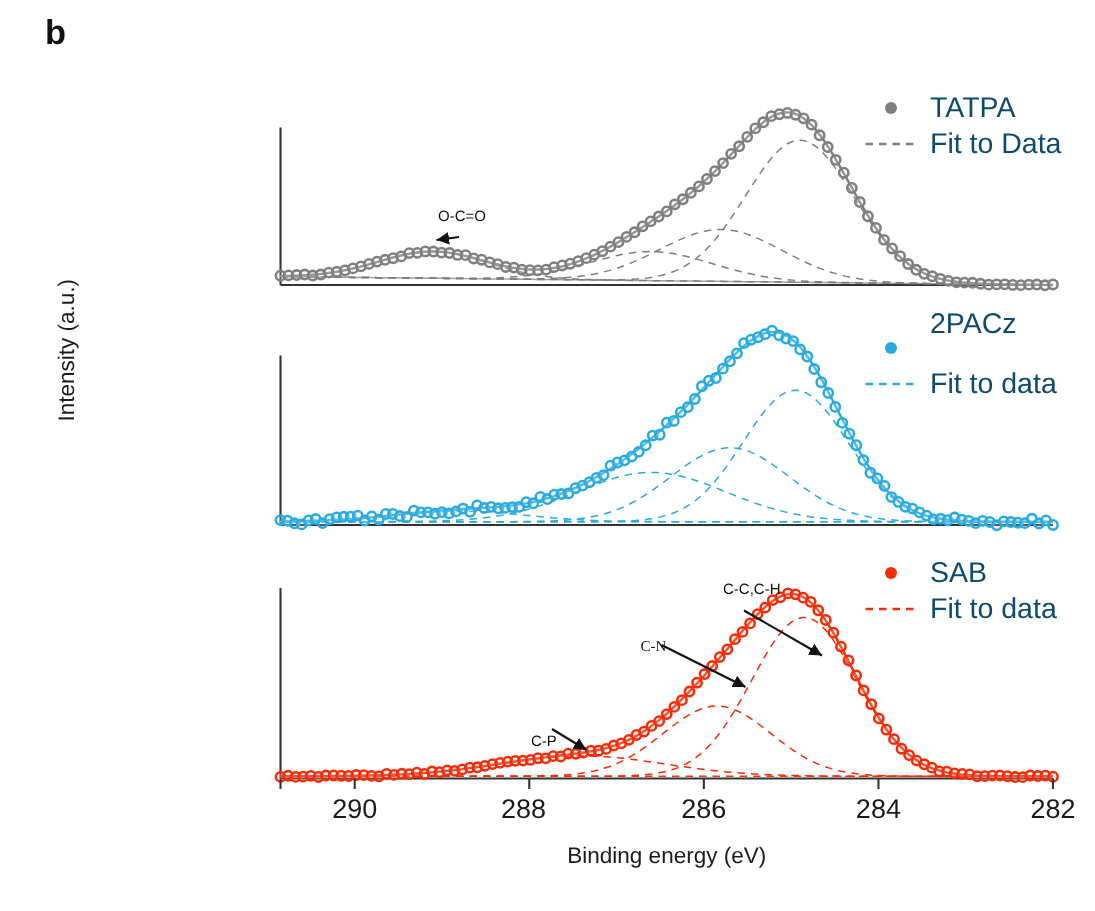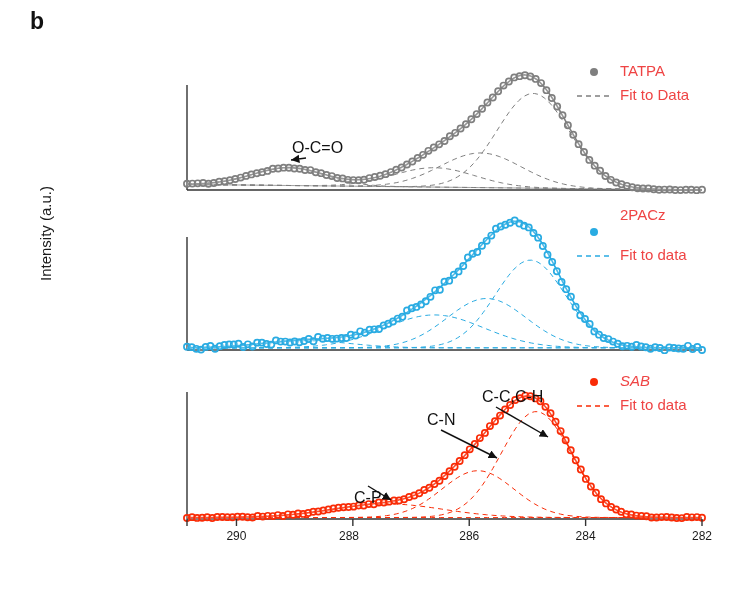--- a/index.html
+++ b/index.html
@@ -17,31 +17,32 @@
   .ylabel{
     position:absolute;
     left:-55px;top:225px;width:200px;
     transform:rotate(-90deg);transform-origin:center center;
     text-align:center;font-size:15px;color:#1a1a1a;
   }
   .xlabel{
     position:absolute;left:187px;top:562px;width:515px;
     text-align:center;font-size:15px;color:#1a1a1a;
   }
-  .tick-label{position:absolute;font-size:12px;color:#1a1a1a;text-align:center;width:44px;}
-  .legend-text{position:absolute;font-size:15px;color:#ef4444;white-space:nowrap;}
-  .annot{position:absolute;font-size:16px;color:#111;white-space:nowrap;}
+  .tick-label{position:absolute;font-size:18px;color:#1a1a1a;text-align:center;width:44px;}
+  .legend-text{position:absolute;font-size:19px;color:#0c4a6e;white-space:nowrap;}
+  .annot{position:absolute;font-size:10px;color:#111;white-space:nowrap;}
   svg{display:block;}
 </style>
 </head>
 <body>
 
 <div id="fig">
   <div class="panel-letter">b</div>
   <div class="ylabel">Intensity (a.u.)</div>
+  <div class="xlabel">Binding energy (eV)</div>
   <svg id="plot" width="730" height="607">
       <g>
         <line x1="187" y1="85" x2="187" y2="190" stroke="#333333" stroke-width="1.4"></line>
         <line x1="187" y1="190" x2="702" y2="190" stroke="#333333" stroke-width="1.4"></line>
         <path d="M187.00 184.40 L191.29 184.44 L195.58 184.49 L199.87 184.54 L204.17 184.58 L208.46 184.63 L212.75 184.68 L217.04 184.73 L221.33 184.77 L225.62 184.82 L229.92 184.87 L234.21 184.91 L238.50 184.96 L242.79 185.01 L247.08 185.05 L251.37 185.10 L255.67 185.15 L259.96 185.19 L264.25 185.24 L268.54 185.29 L272.83 185.33 L277.12 185.38 L281.42 185.43 L285.71 185.47 L290.00 185.52 L294.29 185.57 L298.58 185.61 L302.87 185.66 L307.17 185.71 L311.46 185.75 L315.75 185.80 L320.04 185.85 L324.33 185.89 L328.63 185.94 L332.92 185.99 L337.21 186.03 L341.50 186.08 L345.79 186.13 L350.08 186.17 L354.38 186.22 L358.67 186.27 L362.96 186.31 L367.25 186.36 L371.54 186.41 L375.83 186.45 L380.13 186.50 L384.42 186.55 L388.71 186.59 L393.00 186.64 L397.29 186.69 L401.58 186.73 L405.88 186.78 L410.17 186.83 L414.46 186.87 L418.75 186.92 L423.04 186.97 L427.33 187.01 L431.63 187.06 L435.92 187.11 L440.21 187.15 L444.50 187.20 L448.79 187.25 L453.08 187.29 L457.37 187.34 L461.67 187.39 L465.96 187.43 L470.25 187.48 L474.54 187.53 L478.83 187.57 L483.12 187.62 L487.42 187.67 L491.71 187.71 L496.00 187.76 L500.29 187.81 L504.58 187.85 L508.87 187.90 L513.17 187.95 L517.46 187.99 L521.75 188.04 L526.04 188.09 L530.33 188.13 L534.62 188.18 L538.92 188.23 L543.21 188.27 L547.50 188.32 L551.79 188.37 L556.08 188.41 L560.37 188.46 L564.67 188.51 L568.96 188.55 L573.25 188.60 L577.54 188.65 L581.83 188.69 L586.13 188.74 L590.42 188.79 L594.71 188.83 L599.00 188.88 L603.29 188.93 L607.58 188.97 L611.88 189.02 L616.17 189.07 L620.46 189.11 L624.75 189.16 L629.04 189.21 L633.33 189.25 L637.63 189.30 L641.92 189.35 L646.21 189.39 L650.50 189.44 L654.79 189.49 L659.08 189.53 L663.38 189.58 L667.67 189.63 L671.96 189.67 L676.25 189.72 L680.54 189.77 L684.83 189.81 L689.13 189.86 L693.42 189.91 L697.71 189.95 L702.00 190.00" fill="none" stroke="#7f7f7f" stroke-width="1" stroke-dasharray="0" opacity="0.75"></path>
         <path d="M187.00 184.07 L190.22 184.01 L193.44 183.93 L196.66 183.82 L199.87 183.69 L203.09 183.52 L206.31 183.31 L209.53 183.05 L212.75 182.75 L215.97 182.39 L219.19 181.98 L222.41 181.51 L225.62 180.98 L228.84 180.38 L232.06 179.72 L235.28 179.00 L238.50 178.22 L241.72 177.40 L244.94 176.53 L248.16 175.62 L251.37 174.70 L254.59 173.77 L257.81 172.85 L261.03 171.96 L264.25 171.11 L267.47 170.32 L270.69 169.60 L273.91 168.98 L277.12 168.47 L280.34 168.08 L283.56 167.81 L286.78 167.69 L290.00 167.70 L293.22 167.86 L296.44 168.16 L299.66 168.58 L302.87 169.13 L306.09 169.80 L309.31 170.56 L312.53 171.40 L315.75 172.30 L318.97 173.26 L322.19 174.24 L325.41 175.24 L328.63 176.24 L331.84 177.21 L335.06 178.16 L338.28 179.07 L341.50 179.94 L344.72 180.74 L347.94 181.49 L351.16 182.17 L354.38 182.80 L357.59 183.35 L360.81 183.85 L364.03 184.29 L367.25 184.68 L370.47 185.02 L373.69 185.31 L376.91 185.56 L380.13 185.77 L383.34 185.96 L386.56 186.11 L389.78 186.25 L393.00 186.36 L396.22 186.46 L399.44 186.55 L402.66 186.62 L405.88 186.69 L409.09 186.75 L412.31 186.80 L415.53 186.85 L418.75 186.89 L421.97 186.93 L425.19 186.97 L428.41 187.01 L431.63 187.05 L434.84 187.09 L438.06 187.13 L441.28 187.16 L444.50 187.20 L447.72 187.23 L450.94 187.27 L454.16 187.30 L457.37 187.34 L460.59 187.37 L463.81 187.41 L467.03 187.44 L470.25 187.48 L473.47 187.51 L476.69 187.55 L479.91 187.58 L483.12 187.62 L486.34 187.65 L489.56 187.69 L492.78 187.72 L496.00 187.76 L499.22 187.79 L502.44 187.83 L505.66 187.86 L508.87 187.90 L512.09 187.93 L515.31 187.97 L518.53 188.00 L521.75 188.04 L524.97 188.07 L528.19 188.11 L531.41 188.14 L534.62 188.18 L537.84 188.21 L541.06 188.25 L544.28 188.28 L547.50 188.32 L550.72 188.35 L553.94 188.39 L557.16 188.42 L560.37 188.46 L563.59 188.49 L566.81 188.53 L570.03 188.56 L573.25 188.60 L576.47 188.63 L579.69 188.67 L582.91 188.70 L586.13 188.74 L589.34 188.77 L592.56 188.81 L595.78 188.84 L599.00 188.88 L602.22 188.91 L605.44 188.95 L608.66 188.98 L611.88 189.02 L615.09 189.05 L618.31 189.09 L621.53 189.12 L624.75 189.16 L627.97 189.19 L631.19 189.23 L634.41 189.26 L637.63 189.30 L640.84 189.33 L644.06 189.37 L647.28 189.40 L650.50 189.44 L653.72 189.47 L656.94 189.51 L660.16 189.54 L663.38 189.58 L666.59 189.61 L669.81 189.65 L673.03 189.68 L676.25 189.72 L679.47 189.75 L682.69 189.79 L685.91 189.82 L689.13 189.86 L692.34 189.89 L695.56 189.93 L698.78 189.96 L702.00 190.00" fill="none" stroke="#7f7f7f" stroke-width="1" stroke-dasharray="5,4"></path>
         <path d="M187.00 184.40 L190.22 184.43 L193.44 184.47 L196.66 184.50 L199.87 184.54 L203.09 184.57 L206.31 184.61 L209.53 184.64 L212.75 184.68 L215.97 184.71 L219.19 184.75 L222.41 184.78 L225.62 184.82 L228.84 184.85 L232.06 184.89 L235.28 184.92 L238.50 184.96 L241.72 184.99 L244.94 185.03 L248.16 185.06 L251.37 185.10 L254.59 185.13 L257.81 185.17 L261.03 185.20 L264.25 185.24 L267.47 185.27 L270.69 185.30 L273.91 185.34 L277.12 185.37 L280.34 185.40 L283.56 185.43 L286.78 185.46 L290.00 185.48 L293.22 185.51 L296.44 185.53 L299.66 185.54 L302.87 185.55 L306.09 185.56 L309.31 185.55 L312.53 185.54 L315.75 185.52 L318.97 185.48 L322.19 185.43 L325.41 185.36 L328.63 185.27 L331.84 185.16 L335.06 185.01 L338.28 184.84 L341.50 184.64 L344.72 184.39 L347.94 184.11 L351.16 183.78 L354.38 183.40 L357.59 182.97 L360.81 182.49 L364.03 181.96 L367.25 181.37 L370.47 180.73 L373.69 180.04 L376.91 179.30 L380.13 178.51 L383.34 177.69 L386.56 176.84 L389.78 175.96 L393.00 175.07 L396.22 174.18 L399.44 173.30 L402.66 172.44 L405.88 171.61 L409.09 170.84 L412.31 170.12 L415.53 169.48 L418.75 168.93 L421.97 168.47 L425.19 168.12 L428.41 167.88 L431.63 167.75 L434.84 167.74 L438.06 167.86 L441.28 168.09 L444.50 168.44 L447.72 168.90 L450.94 169.46 L454.16 170.12 L457.37 170.85 L460.59 171.66 L463.81 172.52 L467.03 173.43 L470.25 174.37 L473.47 175.32 L476.69 176.28 L479.91 177.24 L483.12 178.18 L486.34 179.09 L489.56 179.98 L492.78 180.82 L496.00 181.61 L499.22 182.36 L502.44 183.05 L505.66 183.69 L508.87 184.28 L512.09 184.81 L515.31 185.29 L518.53 185.72 L521.75 186.11 L524.97 186.45 L528.19 186.75 L531.41 187.01 L534.62 187.25 L537.84 187.45 L541.06 187.62 L544.28 187.78 L547.50 187.91 L550.72 188.03 L553.94 188.13 L557.16 188.22 L560.37 188.30 L563.59 188.37 L566.81 188.43 L570.03 188.49 L573.25 188.54 L576.47 188.59 L579.69 188.64 L582.91 188.68 L586.13 188.72 L589.34 188.76 L592.56 188.80 L595.78 188.84 L599.00 188.87 L602.22 188.91 L605.44 188.95 L608.66 188.98 L611.88 189.02 L615.09 189.05 L618.31 189.09 L621.53 189.12 L624.75 189.16 L627.97 189.19 L631.19 189.23 L634.41 189.26 L637.63 189.30 L640.84 189.33 L644.06 189.37 L647.28 189.40 L650.50 189.44 L653.72 189.47 L656.94 189.51 L660.16 189.54 L663.38 189.58 L666.59 189.61 L669.81 189.65 L673.03 189.68 L676.25 189.72 L679.47 189.75 L682.69 189.79 L685.91 189.82 L689.13 189.86 L692.34 189.89 L695.56 189.93 L698.78 189.96 L702.00 190.00" fill="none" stroke="#7f7f7f" stroke-width="1" stroke-dasharray="5,4"></path>
         <path d="M187.00 184.40 L190.22 184.43 L193.44 184.47 L196.66 184.50 L199.87 184.54 L203.09 184.57 L206.31 184.61 L209.53 184.64 L212.75 184.68 L215.97 184.71 L219.19 184.75 L222.41 184.78 L225.62 184.82 L228.84 184.85 L232.06 184.89 L235.28 184.92 L238.50 184.96 L241.72 184.99 L244.94 185.03 L248.16 185.06 L251.37 185.10 L254.59 185.13 L257.81 185.17 L261.03 185.20 L264.25 185.24 L267.47 185.27 L270.69 185.31 L273.91 185.34 L277.12 185.38 L280.34 185.41 L283.56 185.45 L286.78 185.48 L290.00 185.52 L293.22 185.55 L296.44 185.59 L299.66 185.62 L302.87 185.66 L306.09 185.69 L309.31 185.72 L312.53 185.76 L315.75 185.79 L318.97 185.82 L322.19 185.85 L325.41 185.88 L328.63 185.91 L331.84 185.93 L335.06 185.95 L338.28 185.97 L341.50 185.98 L344.72 185.98 L347.94 185.98 L351.16 185.97 L354.38 185.94 L357.59 185.90 L360.81 185.84 L364.03 185.76 L367.25 185.65 L370.47 185.51 L373.69 185.34 L376.91 185.13 L380.13 184.87 L383.34 184.56 L386.56 184.19 L389.78 183.76 L393.00 183.26 L396.22 182.68 L399.44 182.01 L402.66 181.26 L405.88 180.42 L409.09 179.48 L412.31 178.45 L415.53 177.32 L418.75 176.09 L421.97 174.78 L425.19 173.38 L428.41 171.92 L431.63 170.38 L434.84 168.80 L438.06 167.19 L441.28 165.57 L444.50 163.95 L447.72 162.37 L450.94 160.83 L454.16 159.38 L457.37 158.02 L460.59 156.78 L463.81 155.69 L467.03 154.76 L470.25 154.01 L473.47 153.45 L476.69 153.10 L479.91 152.96 L483.12 153.04 L486.34 153.34 L489.56 153.84 L492.78 154.54 L496.00 155.44 L499.22 156.51 L502.44 157.73 L505.66 159.09 L508.87 160.56 L512.09 162.12 L515.31 163.75 L518.53 165.42 L521.75 167.11 L524.97 168.80 L528.19 170.47 L531.41 172.10 L534.62 173.68 L537.84 175.19 L541.06 176.63 L544.28 177.98 L547.50 179.23 L550.72 180.39 L553.94 181.46 L557.16 182.43 L560.37 183.30 L563.59 184.09 L566.81 184.79 L570.03 185.41 L573.25 185.95 L576.47 186.43 L579.69 186.84 L582.91 187.20 L586.13 187.51 L589.34 187.78 L592.56 188.00 L595.78 188.20 L599.00 188.36 L602.22 188.51 L605.44 188.63 L608.66 188.73 L611.88 188.82 L615.09 188.90 L618.31 188.97 L621.53 189.04 L624.75 189.09 L627.97 189.14 L631.19 189.19 L634.41 189.24 L637.63 189.28 L640.84 189.32 L644.06 189.36 L647.28 189.40 L650.50 189.43 L653.72 189.47 L656.94 189.51 L660.16 189.54 L663.38 189.58 L666.59 189.61 L669.81 189.65 L673.03 189.68 L676.25 189.72 L679.47 189.75 L682.69 189.79 L685.91 189.82 L689.13 189.86 L692.34 189.89 L695.56 189.93 L698.78 189.96 L702.00 190.00" fill="none" stroke="#7f7f7f" stroke-width="1" stroke-dasharray="5,4"></path>
         <path d="M187.00 184.40 L190.22 184.43 L193.44 184.47 L196.66 184.50 L199.87 184.54 L203.09 184.57 L206.31 184.61 L209.53 184.64 L212.75 184.68 L215.97 184.71 L219.19 184.75 L222.41 184.78 L225.62 184.82 L228.84 184.85 L232.06 184.89 L235.28 184.92 L238.50 184.96 L241.72 184.99 L244.94 185.03 L248.16 185.06 L251.37 185.10 L254.59 185.13 L257.81 185.17 L261.03 185.20 L264.25 185.24 L267.47 185.27 L270.69 185.31 L273.91 185.34 L277.12 185.38 L280.34 185.41 L283.56 185.45 L286.78 185.48 L290.00 185.52 L293.22 185.55 L296.44 185.59 L299.66 185.62 L302.87 185.66 L306.09 185.69 L309.31 185.73 L312.53 185.76 L315.75 185.80 L318.97 185.83 L322.19 185.87 L325.41 185.90 L328.63 185.94 L331.84 185.97 L335.06 186.01 L338.28 186.04 L341.50 186.08 L344.72 186.11 L347.94 186.15 L351.16 186.18 L354.38 186.22 L357.59 186.25 L360.81 186.29 L364.03 186.32 L367.25 186.36 L370.47 186.39 L373.69 186.42 L376.91 186.46 L380.13 186.49 L383.34 186.52 L386.56 186.54 L389.78 186.57 L393.00 186.59 L396.22 186.60 L399.44 186.61 L402.66 186.61 L405.88 186.59 L409.09 186.56 L412.31 186.50 L415.53 186.42 L418.75 186.30 L421.97 186.14 L425.19 185.92 L428.41 185.63 L431.63 185.26 L434.84 184.80 L438.06 184.21 L441.28 183.49 L444.50 182.60 L447.72 181.53 L450.94 180.25 L454.16 178.73 L457.37 176.96 L460.59 174.90 L463.81 172.54 L467.03 169.86 L470.25 166.85 L473.47 163.50 L476.69 159.82 L479.91 155.82 L483.12 151.53 L486.34 146.96 L489.56 142.17 L492.78 137.22 L496.00 132.16 L499.22 127.07 L502.44 122.04 L505.66 117.15 L508.87 112.50 L512.09 108.17 L515.31 104.25 L518.53 100.84 L521.75 98.00 L524.97 95.81 L528.19 94.31 L531.41 93.55 L534.62 93.53 L537.84 94.26 L541.06 95.73 L544.28 97.89 L547.50 100.71 L550.72 104.12 L553.94 108.04 L557.16 112.38 L560.37 117.07 L563.59 122.00 L566.81 127.09 L570.03 132.24 L573.25 137.38 L576.47 142.42 L579.69 147.31 L582.91 151.98 L586.13 156.39 L589.34 160.50 L592.56 164.29 L595.78 167.76 L599.00 170.89 L602.22 173.68 L605.44 176.16 L608.66 178.33 L611.88 180.21 L615.09 181.83 L618.31 183.21 L621.53 184.38 L624.75 185.36 L627.97 186.18 L631.19 186.85 L634.41 187.41 L637.63 187.86 L640.84 188.23 L644.06 188.52 L647.28 188.76 L650.50 188.96 L653.72 189.12 L656.94 189.24 L660.16 189.35 L663.38 189.44 L666.59 189.51 L669.81 189.58 L673.03 189.63 L676.25 189.68 L679.47 189.73 L682.69 189.77 L685.91 189.81 L689.13 189.85 L692.34 189.89 L695.56 189.93 L698.78 189.96 L702.00 190.00" fill="none" stroke="#7f7f7f" stroke-width="1" stroke-dasharray="5,4"></path>
         <path d="M187.00 184.07 L188.29 184.05 L189.57 184.02 L190.86 183.99 L192.15 183.96 L193.44 183.93 L194.72 183.89 L196.01 183.85 L197.30 183.80 L198.59 183.74 L199.87 183.69 L201.16 183.62 L202.45 183.55 L203.74 183.48 L205.03 183.39 L206.31 183.31 L207.60 183.21 L208.89 183.11 L210.18 183.00 L211.46 182.88 L212.75 182.75 L214.04 182.61 L215.33 182.47 L216.61 182.32 L217.90 182.15 L219.19 181.98 L220.47 181.80 L221.76 181.61 L223.05 181.41 L224.34 181.20 L225.62 180.98 L226.91 180.75 L228.20 180.50 L229.49 180.25 L230.78 179.99 L232.06 179.72 L233.35 179.44 L234.64 179.15 L235.93 178.85 L237.21 178.54 L238.50 178.22 L239.79 177.90 L241.08 177.57 L242.36 177.23 L243.65 176.88 L244.94 176.53 L246.22 176.17 L247.51 175.81 L248.80 175.44 L250.09 175.07 L251.37 174.70 L252.66 174.33 L253.95 173.96 L255.24 173.59 L256.52 173.22 L257.81 172.85 L259.10 172.49 L260.39 172.13 L261.68 171.78 L262.96 171.44 L264.25 171.10 L265.54 170.78 L266.83 170.47 L268.11 170.16 L269.40 169.87 L270.69 169.60 L271.98 169.34 L273.26 169.09 L274.55 168.86 L275.84 168.65 L277.12 168.46 L278.41 168.28 L279.70 168.13 L280.99 168.00 L282.27 167.88 L283.56 167.79 L284.85 167.72 L286.14 167.68 L287.43 167.65 L288.71 167.65 L290.00 167.67 L291.29 167.71 L292.58 167.77 L293.86 167.86 L295.15 167.96 L296.44 168.09 L297.73 168.24 L299.01 168.41 L300.30 168.60 L301.59 168.80 L302.87 169.03 L304.16 169.27 L305.45 169.52 L306.74 169.79 L308.02 170.08 L309.31 170.38 L310.60 170.69 L311.89 171.01 L313.17 171.33 L314.46 171.67 L315.75 172.01 L317.04 172.36 L318.33 172.72 L319.61 173.07 L320.90 173.43 L322.19 173.79 L323.48 174.14 L324.76 174.50 L326.05 174.85 L327.34 175.20 L328.63 175.54 L329.91 175.87 L331.20 176.19 L332.49 176.51 L333.77 176.82 L335.06 177.11 L336.35 177.40 L337.64 177.67 L338.92 177.92 L340.21 178.17 L341.50 178.39 L342.79 178.60 L344.07 178.80 L345.36 178.98 L346.65 179.14 L347.94 179.28 L349.23 179.40 L350.51 179.50 L351.80 179.59 L353.09 179.65 L354.38 179.70 L355.66 179.72 L356.95 179.72 L358.24 179.70 L359.52 179.66 L360.81 179.60 L362.10 179.52 L363.39 179.42 L364.67 179.29 L365.96 179.15 L367.25 178.98 L368.54 178.79 L369.82 178.58 L371.11 178.35 L372.40 178.10 L373.69 177.82 L374.98 177.53 L376.26 177.21 L377.55 176.88 L378.84 176.52 L380.13 176.15 L381.41 175.75 L382.70 175.34 L383.99 174.90 L385.28 174.45 L386.56 173.98 L387.85 173.49 L389.14 172.99 L390.42 172.46 L391.71 171.92 L393.00 171.36 L394.29 170.79 L395.57 170.20 L396.86 169.59 L398.15 168.98 L399.44 168.34 L400.72 167.69 L402.01 167.03 L403.30 166.36 L404.59 165.67 L405.88 164.98 L407.16 164.27 L408.45 163.55 L409.74 162.82 L411.03 162.08 L412.31 161.33 L413.60 160.57 L414.89 159.80 L416.17 159.03 L417.46 158.25 L418.75 157.46 L420.04 156.67 L421.32 155.87 L422.61 155.06 L423.90 154.25 L425.19 153.43 L426.47 152.61 L427.76 151.78 L429.05 150.95 L430.34 150.11 L431.63 149.27 L432.91 148.43 L434.20 147.58 L435.49 146.72 L436.78 145.87 L438.06 145.00 L439.35 144.13 L440.64 143.26 L441.93 142.38 L443.21 141.49 L444.50 140.60 L445.79 139.70 L447.07 138.79 L448.36 137.87 L449.65 136.94 L450.94 136.01 L452.22 135.06 L453.51 134.10 L454.80 133.13 L456.09 132.15 L457.37 131.15 L458.66 130.14 L459.95 129.11 L461.24 128.07 L462.53 127.01 L463.81 125.93 L465.10 124.83 L466.39 123.72 L467.68 122.59 L468.96 121.44 L470.25 120.26 L471.54 119.07 L472.83 117.86 L474.11 116.63 L475.40 115.38 L476.69 114.11 L477.97 112.82 L479.26 111.52 L480.55 110.20 L481.84 108.86 L483.12 107.51 L484.41 106.15 L485.70 104.77 L486.99 103.39 L488.28 102.00 L489.56 100.61 L490.85 99.22 L492.14 97.82 L493.43 96.44 L494.71 95.06 L496.00 93.69 L497.29 92.34 L498.58 91.01 L499.86 89.70 L501.15 88.41 L502.44 87.16 L503.72 85.95 L505.01 84.77 L506.30 83.64 L507.59 82.56 L508.87 81.53 L510.16 80.56 L511.45 79.65 L512.74 78.81 L514.02 78.05 L515.31 77.35 L516.60 76.74 L517.89 76.21 L519.18 75.76 L520.46 75.40 L521.75 75.14 L523.04 74.98 L524.33 74.91 L525.61 74.94 L526.90 75.08 L528.19 75.32 L529.48 75.66 L530.76 76.11 L532.05 76.67 L533.34 77.33 L534.62 78.10 L535.91 78.97 L537.20 79.95 L538.49 81.03 L539.77 82.20 L541.06 83.48 L542.35 84.85 L543.64 86.31 L544.92 87.87 L546.21 89.50 L547.50 91.22 L548.79 93.01 L550.08 94.87 L551.36 96.80 L552.65 98.80 L553.94 100.85 L555.23 102.95 L556.51 105.09 L557.80 107.28 L559.09 109.50 L560.37 111.75 L561.66 114.03 L562.95 116.32 L564.24 118.63 L565.52 120.94 L566.81 123.25 L568.10 125.56 L569.39 127.87 L570.67 130.15 L571.96 132.43 L573.25 134.68 L574.54 136.90 L575.83 139.09 L577.11 141.25 L578.40 143.37 L579.69 145.45 L580.98 147.48 L582.26 149.47 L583.55 151.41 L584.84 153.30 L586.13 155.14 L587.41 156.92 L588.70 158.64 L589.99 160.31 L591.27 161.92 L592.56 163.48 L593.85 164.97 L595.14 166.41 L596.42 167.78 L597.71 169.10 L599.00 170.36 L600.29 171.57 L601.58 172.72 L602.86 173.81 L604.15 174.85 L605.44 175.83 L606.73 176.76 L608.01 177.65 L609.30 178.48 L610.59 179.27 L611.88 180.01 L613.16 180.71 L614.45 181.36 L615.74 181.98 L617.02 182.56 L618.31 183.09 L619.60 183.60 L620.89 184.07 L622.17 184.51 L623.46 184.91 L624.75 185.29 L626.04 185.65 L627.32 185.97 L628.61 186.27 L629.90 186.55 L631.19 186.81 L632.48 187.05 L633.76 187.27 L635.05 187.48 L636.34 187.66 L637.63 187.84 L638.91 188.00 L640.20 188.14 L641.49 188.28 L642.78 188.40 L644.06 188.51 L645.35 188.62 L646.64 188.71 L647.92 188.80 L649.21 188.88 L650.50 188.95 L651.79 189.02 L653.07 189.08 L654.36 189.14 L655.65 189.19 L656.94 189.24 L658.22 189.29 L659.51 189.33 L660.80 189.37 L662.09 189.40 L663.38 189.44 L664.66 189.47 L665.95 189.50 L667.24 189.53 L668.53 189.55 L669.81 189.58 L671.10 189.60 L672.39 189.62 L673.67 189.64 L674.96 189.66 L676.25 189.68 L677.54 189.70 L678.82 189.72 L680.11 189.74 L681.40 189.76 L682.69 189.77 L683.97 189.79 L685.26 189.80 L686.55 189.82 L687.84 189.84 L689.13 189.85 L690.41 189.87 L691.70 189.88 L692.99 189.90 L694.28 189.91 L695.56 189.93 L696.85 189.94 L698.14 189.96 L699.43 189.97 L700.71 189.98 L702.00 190.00" fill="none" stroke="#7f7f7f" stroke-width="1.6"></path>
@@ -400,25 +401,25 @@
         <marker id="ah" markerWidth="8" markerHeight="8" refX="6" refY="3" orient="auto" markerUnits="strokeWidth">
           <path d="M0,0 L6,3 L0,6 z" fill="#111"></path>
         </marker>
       </defs>
     </svg>
   <div id="overlay">
       <div class="legend-text" style="left: 620px; top: 62px;">TATPA</div>
       <div class="legend-text" style="left: 620px; top: 86px;">Fit to Data</div>
       <div class="legend-text" style="left: 620px; top: 206px;">2PACz</div>
       <div class="legend-text" style="left: 620px; top: 246px;">Fit to data</div>
-      <div class="legend-text" style="left: 620px; top: 372px; font-style: italic;">SAB</div>
+      <div class="legend-text" style="left: 620px; top: 372px;">SAB</div>
       <div class="legend-text" style="left: 620px; top: 396px;">Fit to data</div>
       <div class="tick-label" style="left: 214.463px; top: 529px;">290</div>
       <div class="tick-label" style="left: 327px; top: 529px;">288</div>
       <div class="tick-label" style="left: 447.232px; top: 529px;">286</div>
       <div class="tick-label" style="left: 563.616px; top: 529px;">284</div>
       <div class="tick-label" style="left: 680px; top: 529px;">282</div>
       <div class="annot" style="left: 292px; top: 139px;">O-C=O</div>
       <div class="annot" style="left: 354px; top: 467px; margin-top: 22px;">C-P</div>
-      <div class="annot" style="left: 427px; top: 411px;">C-N</div>
+      <div class="annot" style="left: 427px; top: 426px; font-family: Liberation Serif, serif;">C-N</div>
       <div class="annot" style="left: 482px; top: 388px; text-align: center;">C-C,C-H</div>
     </div>
 </div>
 
 </body></html>

